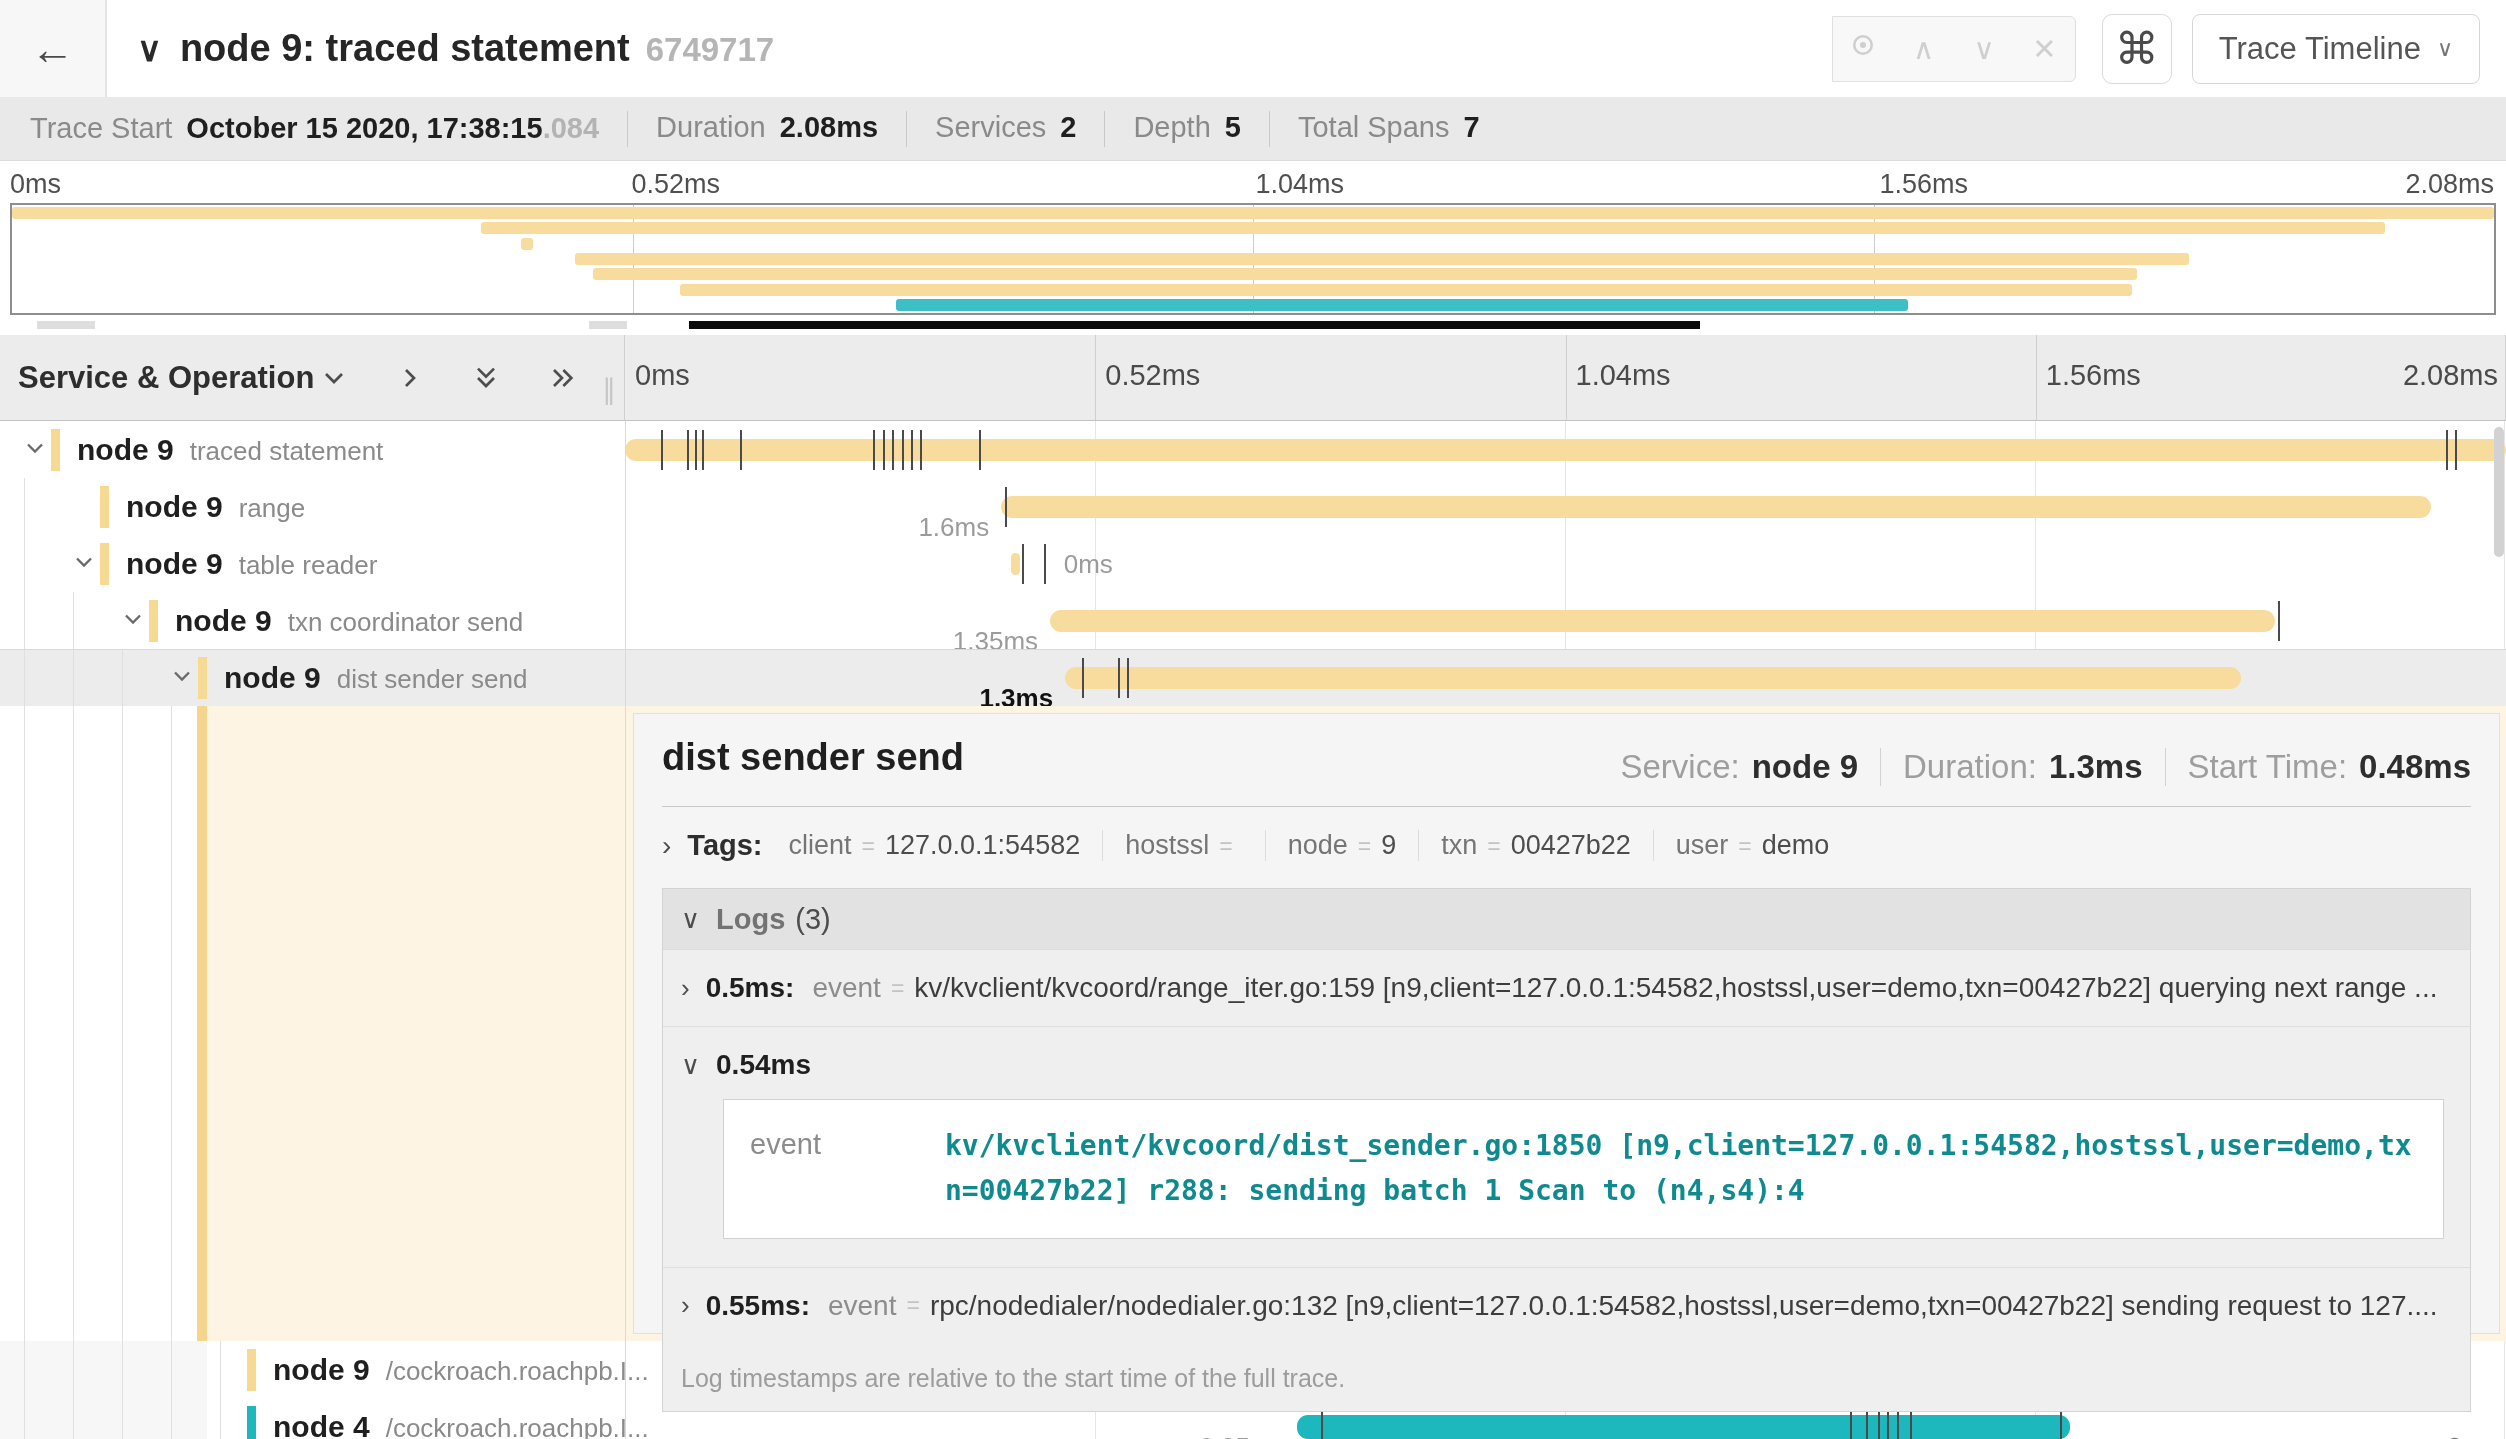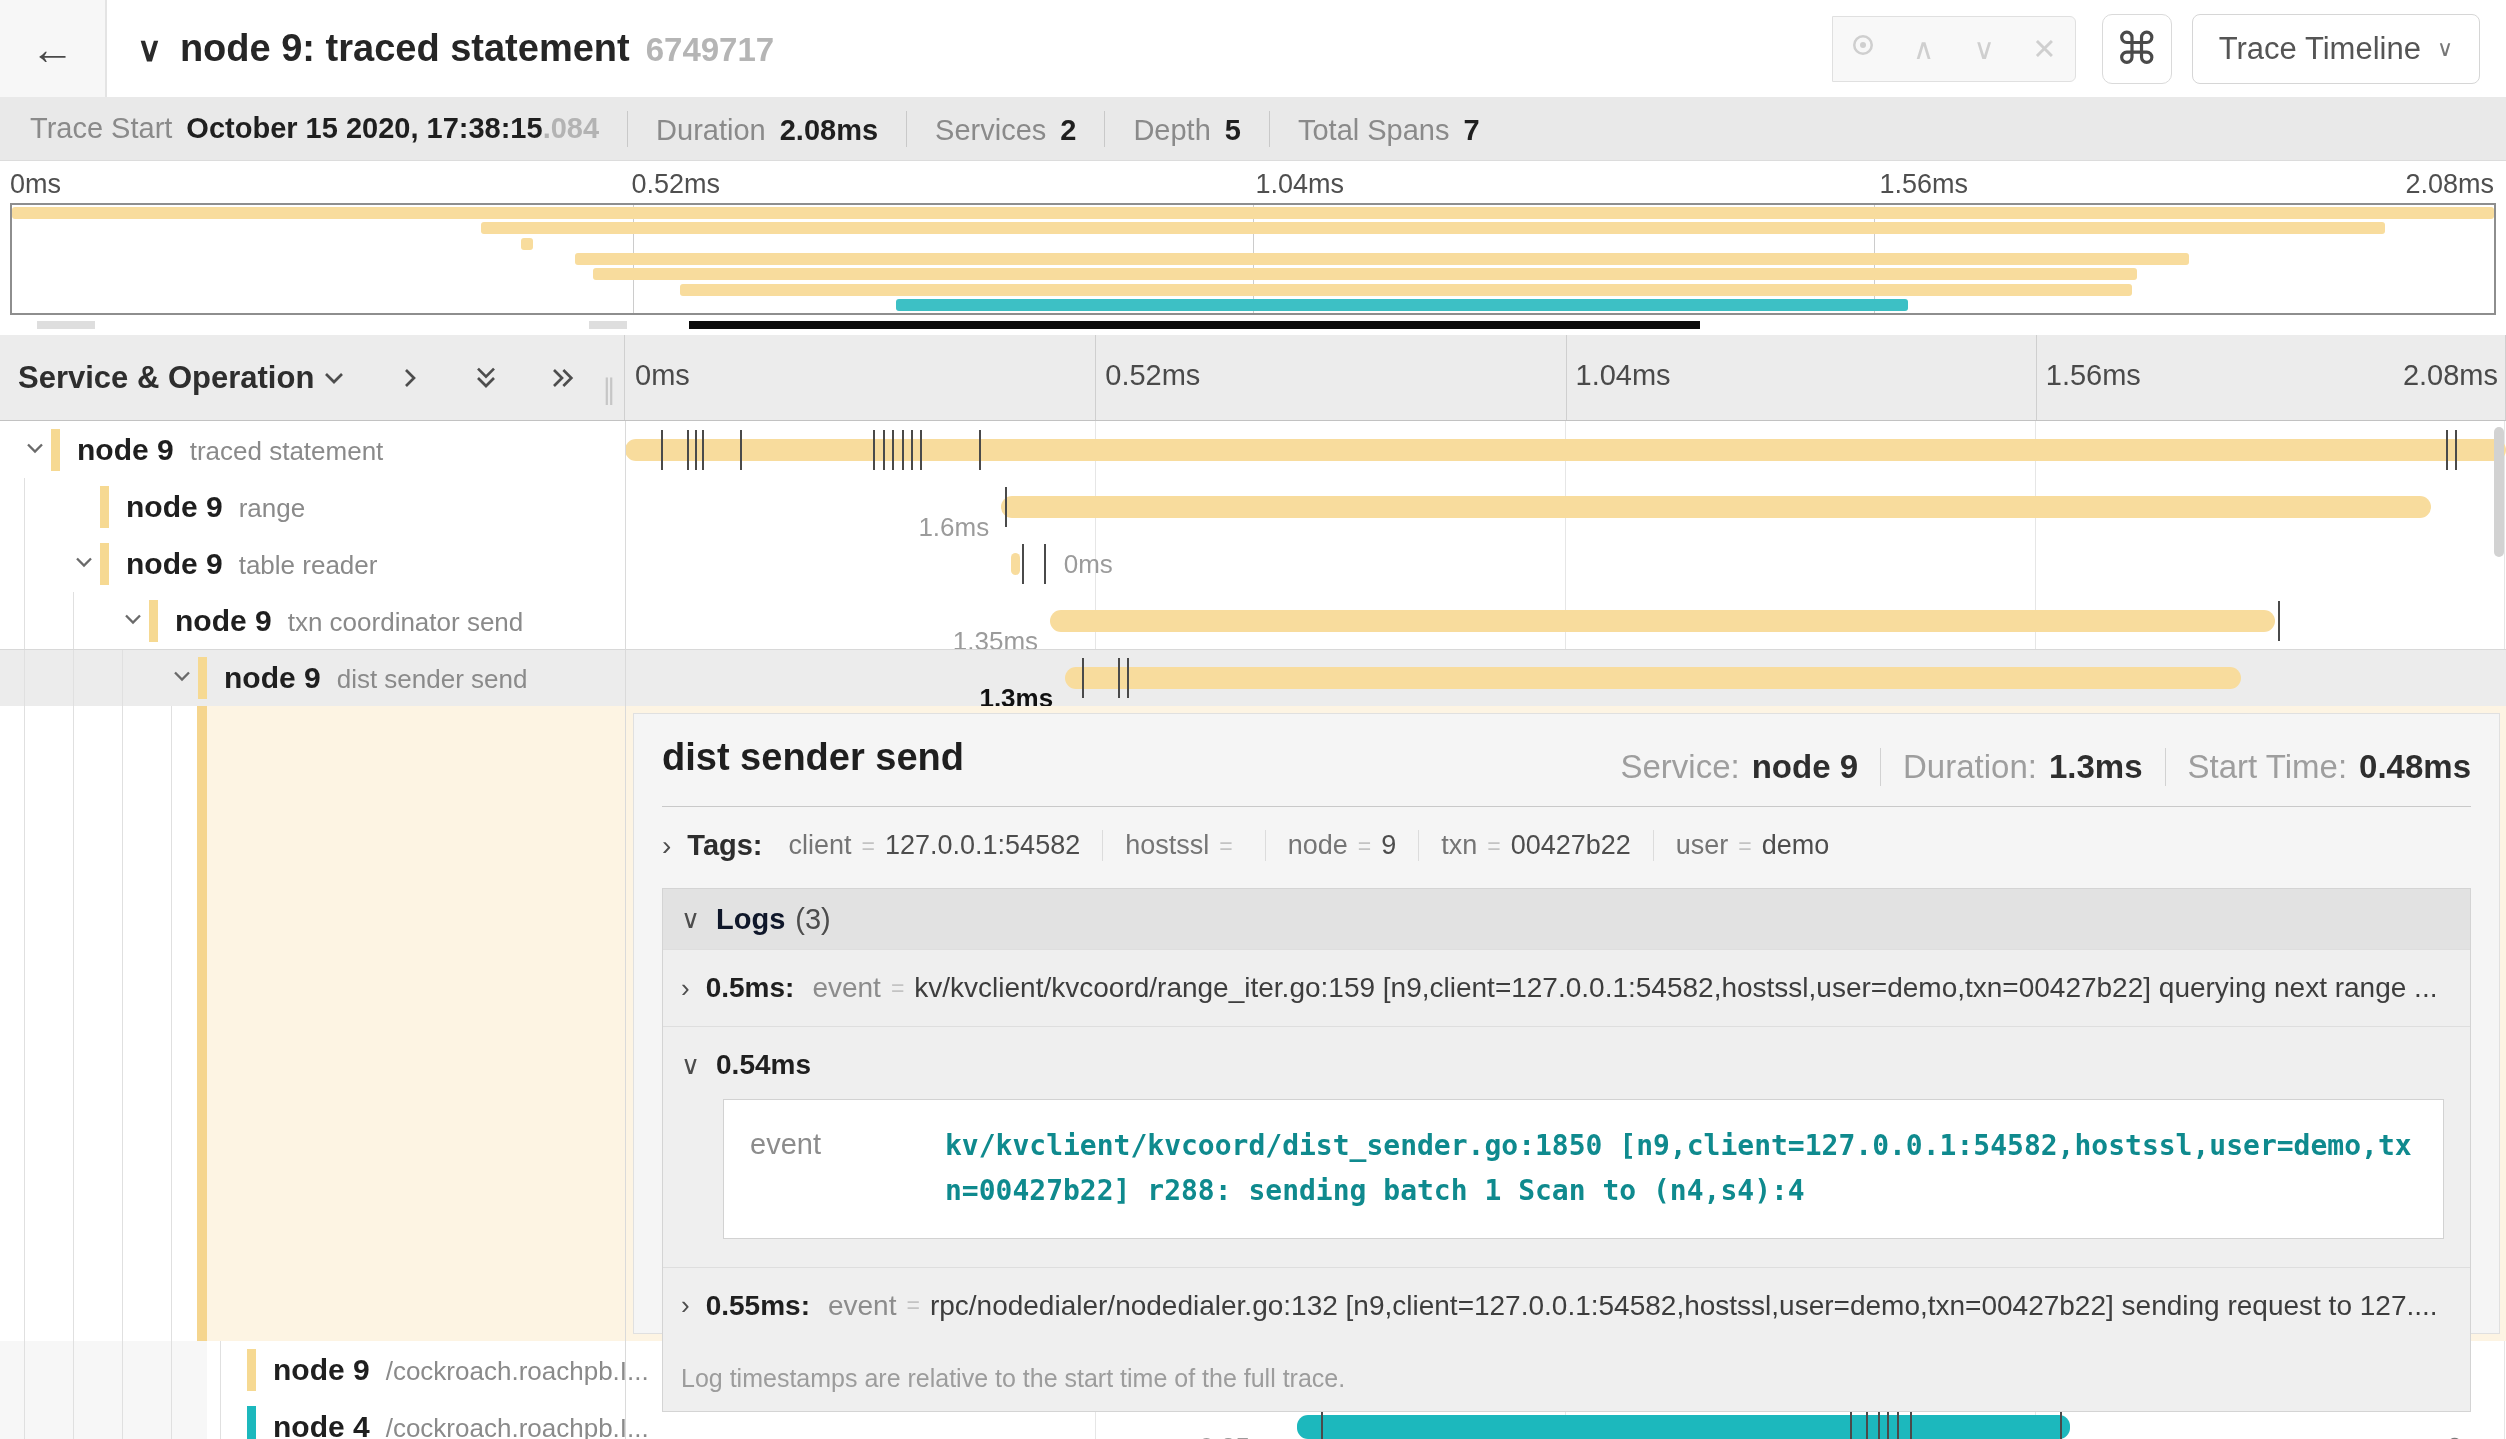--- a/index.html
+++ b/index.html
@@ -26,21 +26,21 @@
   .find-group .fg-icon { cursor:pointer; width:40px; text-align:center; }
   .kbd-btn { width:70px; height:70px; margin-left:26px; border:1px solid #dadada; border-radius:10px; background:#fff;
     font-size:44px; color:#4a4a4a; display:flex; align-items:center; justify-content:center; cursor:pointer; }
   .view-btn { height:70px; margin-left:20px; border:1px solid #d6d6d6; border-radius:8px; background:#fff;
     font-size:31px; color:#555; display:flex; align-items:center; padding:0 26px; gap:16px; cursor:pointer; white-space:nowrap; }
   .view-btn .chev { font-size:22px; color:#777; }
 
   
   .summary { height:64px; background:#e9e9e9; border-bottom:1px solid #dcdcdc; display:flex; align-items:center;
     padding-left:30px; font-size:29px; color:#8a8a8a; }
-  .sum-item { display:flex; align-items:flex-end; white-space:nowrap; }
+  .sum-item { display:flex; align-items:flex-start; white-space:nowrap; }
   .sum-item + .sum-item { margin-left:28px; padding-left:28px; border-left:1px solid #c9c9c9; height:36px; }
   .sum-label { margin-right:14px; }
   .sum-value { color:#1f1f1f; font-weight:bold; }
   .sum-suffix { color:#b3b3b3; font-weight:bold; }
 
   
   .minimap { position:relative; background:#fff; }
   .mm-labels { position:relative; height:42px; font-size:27px; color:#4f4f4f; }
   .mm-labels span { position:absolute; top:8px; }
   .mm-box { position:relative; height:112px; margin:0 10px; border:2px solid #8e8e8e; background:#fff; cursor:crosshair; }
@@ -103,21 +103,21 @@
   .tags-chev { color:#4d4d4d; font-size:28px; margin-right:16px; }
   .tags-title { font-weight:bold; font-size:29px; color:#2e2e2e; margin-right:26px; }
   .tag { display:flex; align-items:baseline; white-space:nowrap; }
   .tag + .tag { margin-left:22px; padding-left:22px; border-left:1px solid #dcdcdc; }
   .tag-key { color:#757575; }
   .tag-eq { color:#c3c3c3; font-size:23px; margin:0 10px; }
   .tag-val { color:#4d4d4d; }
   .logs { margin-top:26px; border:1px solid #d4d4d4; }
   .logs-head { height:60px; background:#e2e2e2; display:flex; align-items:center; padding-left:18px; font-size:29px; cursor:pointer; }
   .logs-head .lh-chev { color:#4d4d4d; font-size:26px; margin-right:16px; }
-  .logs-head .lh-title { font-weight:bold; color:#0f172a; }
+  .logs-head .lh-title { font-weight:bold; color:#737373; }
   .logs-head .lh-count { color:#4d4d4d; margin-left:10px; }
   .logs-body { background:#efefef; }
   .log-line { display:flex; align-items:center; padding:22px 18px; font-size:28px; border-top:1px solid #dedede; cursor:pointer; }
   .log-chev { color:#4d4d4d; margin-right:16px; font-size:26px; }
   .log-time { font-weight:bold; color:#1f1f1f; margin-right:18px; }
   .log-key { color:#8c8c8c; }
   .log-eq { color:#c3c3c3; margin:0 10px; font-size:23px; }
   .log-text { color:#3d3d3d; white-space:nowrap; overflow:hidden; text-overflow:ellipsis; flex:1; }
   .log-expanded { border-top:1px solid #dedede; padding-bottom:28px; }
   .exp-head { display:flex; align-items:center; padding:22px 18px 14px; font-size:28px; cursor:pointer; }

